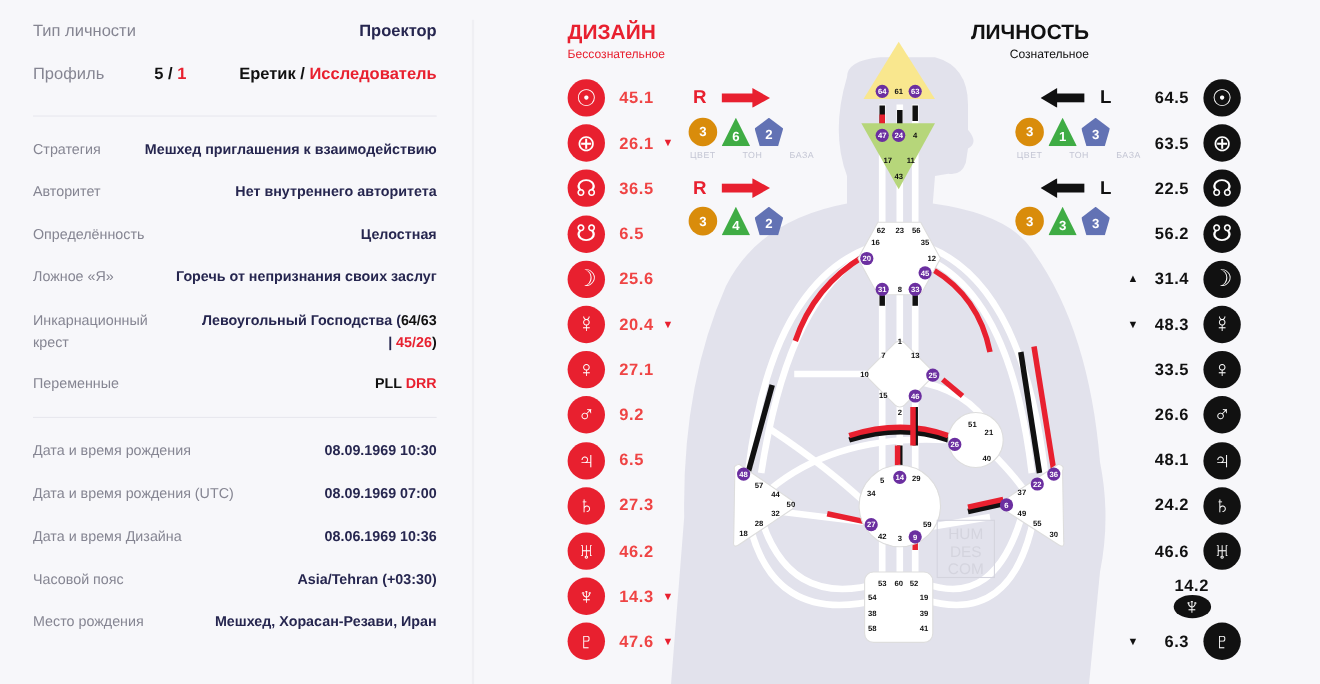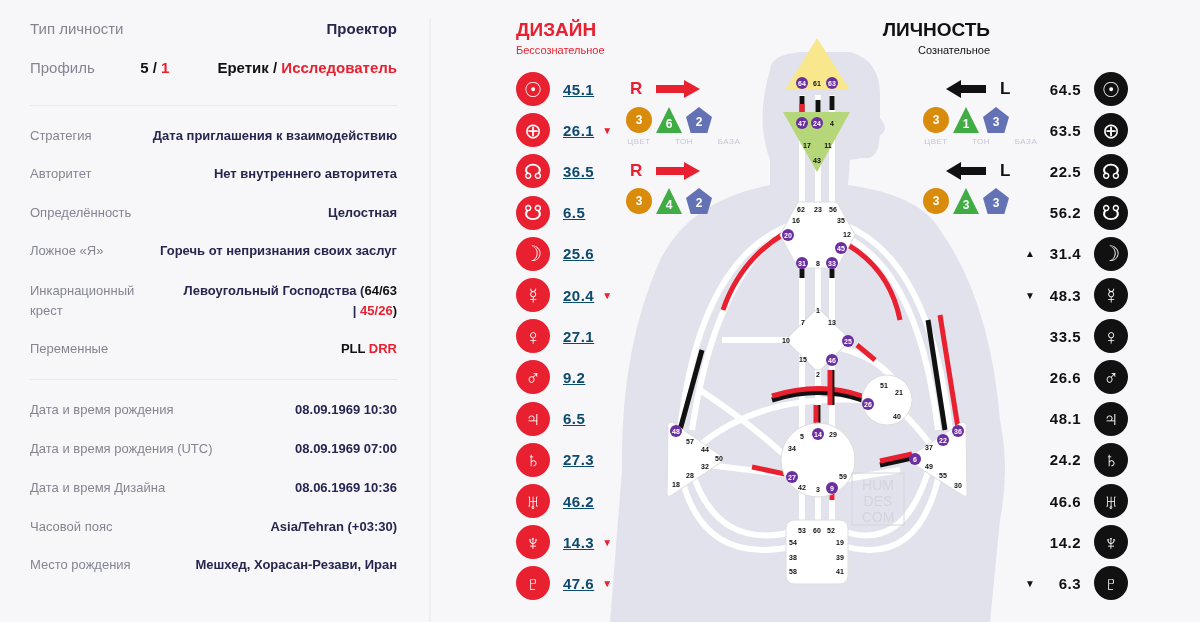--- a/index.html
+++ b/index.html
@@ -20,21 +20,21 @@
   .profile-wrap { display: flex; gap: 24px; }
 
   
   .col-title { position: absolute; font-weight: bold; font-size: 19px; }
   .col-sub { position: absolute; font-size: 11px; }
   .planet { position: absolute; display: flex; align-items: center; height: 36px; }
   .pic { width: 34px; height: 34px; border-radius: 50%; display: flex; align-items: center; justify-content: center; color: #fff; font-size: 21px; line-height: 1; }
   .pic.d { background: #e8202f; }
   .pic.p { background: #111; }
   .pval { font-size: 15px; font-weight: bold; letter-spacing: 0.5px; }
-  .pval.d { color: #0c4a6e; margin-left: 13px; text-decoration: underline; }
+  .pval.d { color: #ef4444; margin-left: 13px; }
   .pval.p { color: #111; text-align: right; width: 44px; margin-right: 13px; }
   .tri { font-size: 10px; }
   .tri.d { color: #e8202f; margin-left: 8px; }
   .tri.p { color: #111; width: 12px; text-align: left; }
 
   
   .arrowrow { position: absolute; display: flex; align-items: center; gap: 14px; height: 22px; }
   .arrow-letter { font-weight: bold; font-size: 17px; }
   .shapes { position: absolute; display: flex; gap: 4px; align-items: center; }
   .shp { width: 26px; height: 26px; display: flex; align-items: center; justify-content: center; color: #fff; font-size: 12px; font-weight: bold; }
@@ -64,21 +64,21 @@
         </span>
         <span class="val">
           <span class="blk">Еретик</span><span class="blk"> / </span><span class="red">Исследователь</span>
         </span>
       </span>
     </div>
     <div class="hr" style="top:105px"></div>
 
     <div class="row" style="top:126px">
       <span class="lbl">Стратегия</span>
-      <span class="val">Дата приглашения к взаимодействию</span>
+      <span class="val">Мешхед приглашения к взаимодействию</span>
     </div>
     <div class="row" style="top:164px">
       <span class="lbl">Авторитет</span>
       <span class="val">Нет внутреннего авторитета</span>
     </div>
     <div class="row" style="top:203px">
       <span class="lbl">Определённость</span>
       <span class="val">Целостная</span>
     </div>
     <div class="row" style="top:241px">
@@ -445,21 +445,21 @@
       <div class="planet" style="left: 1025px; top: 441.8px;">
         <span class="tri p"></span>
         <span class="pval p">24.2</span>
         <span class="pic p">♄</span>
       </div>
       <div class="planet" style="left: 1025px; top: 483px;">
         <span class="tri p"></span>
         <span class="pval p">46.6</span>
         <span class="pic p">♅</span>
       </div>
-      <div class="planet" style="left: 1025px; top: 524.2px;">
+      <div class="planet" style="left: 1055px; top: 524.2px; flex-direction: column;">
         <span class="tri p"></span>
         <span class="pval p">14.2</span>
         <span class="pic p">♆</span>
       </div>
       <div class="planet" style="left: 1025px; top: 565.4px;">
         <span class="tri p">▼</span>
         <span class="pval p">6.3</span>
         <span class="pic p">♇</span>
       </div>
     </div>

